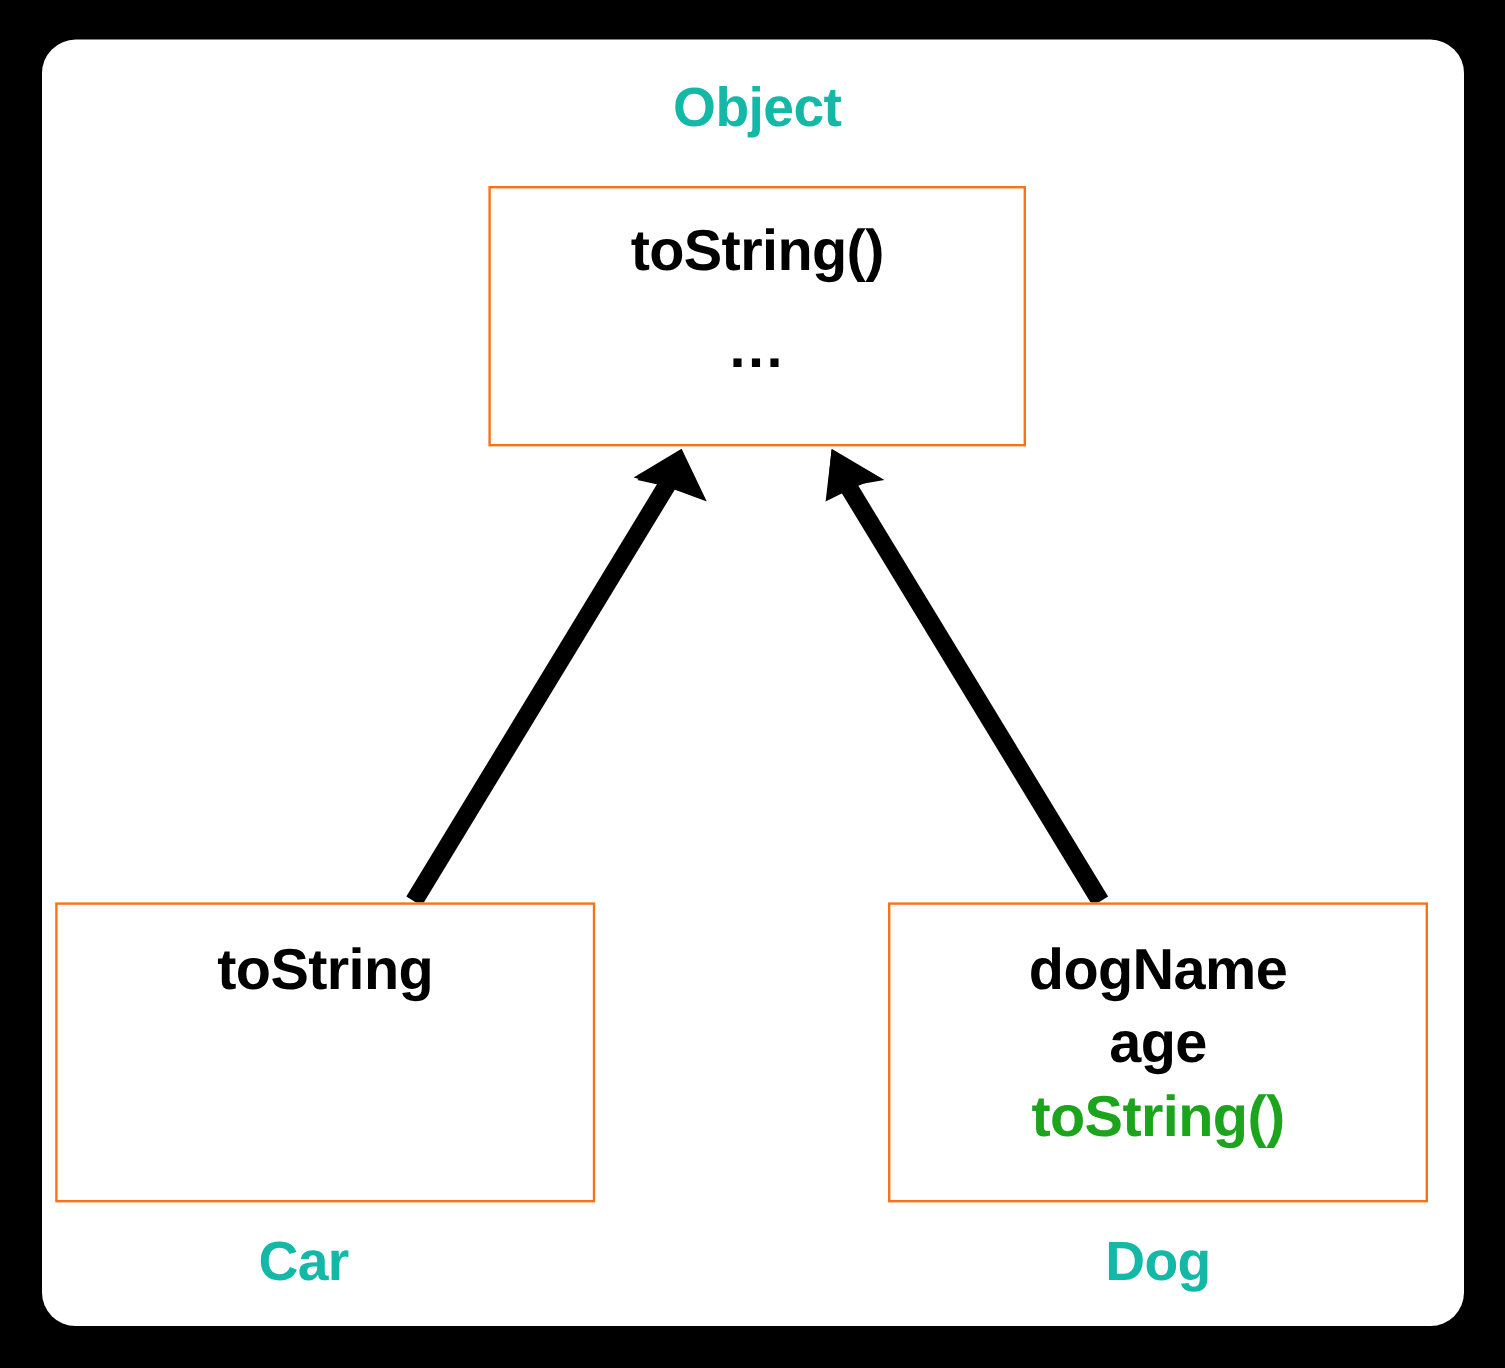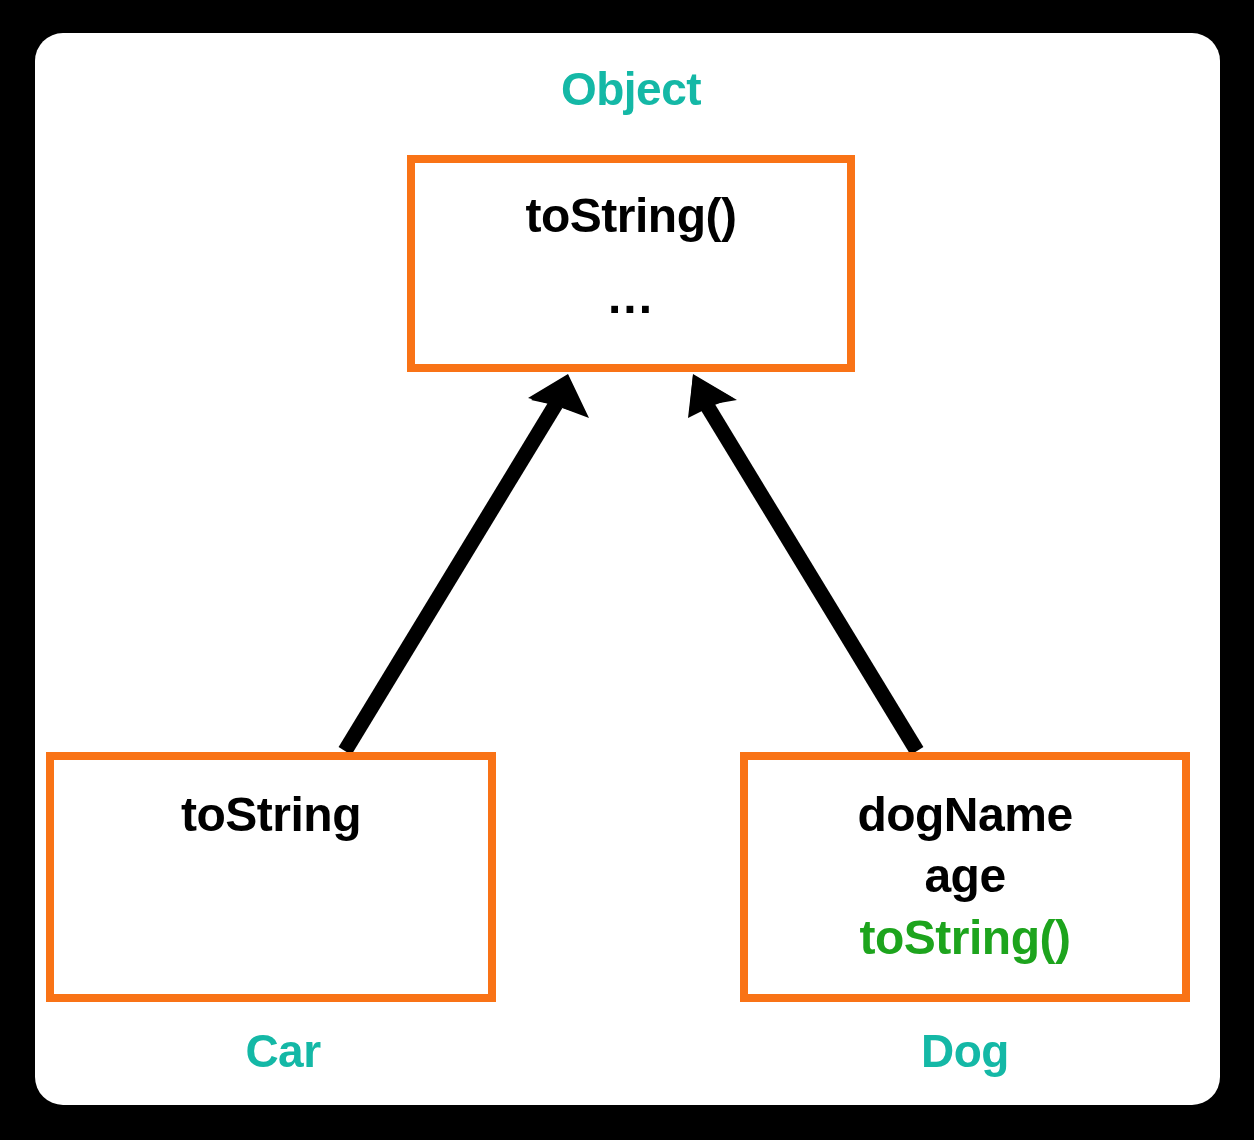--- a/index.html
+++ b/index.html
@@ -40,21 +40,21 @@
     top: 0;
     width: 1254px;
     height: 1140px;
     pointer-events: none;
   }
 
   
   .class-box {
     position: absolute;
     background: #ffffff;
-    border: 8px solid #f97316;
+    border: 2px solid #f97316;
     box-sizing: border-box;
     display: flex;
     flex-direction: column;
     align-items: center;
   }
 
   #class-box-object {
     left: 407px;
     top: 155px;
     width: 448px;
@@ -102,21 +102,21 @@
     letter-spacing: -0.5px;
     text-align: center;
     white-space: nowrap;
   }
   #caption-object {
     left: 407px;
     top: 62px;
     width: 448px;
   }
   #caption-car {
-    left: 58px;
+    left: 28px;
     top: 1024px;
     width: 450px;
   }
   #caption-dog {
     left: 740px;
     top: 1024px;
     width: 450px;
   }
 </style>
 </head>

